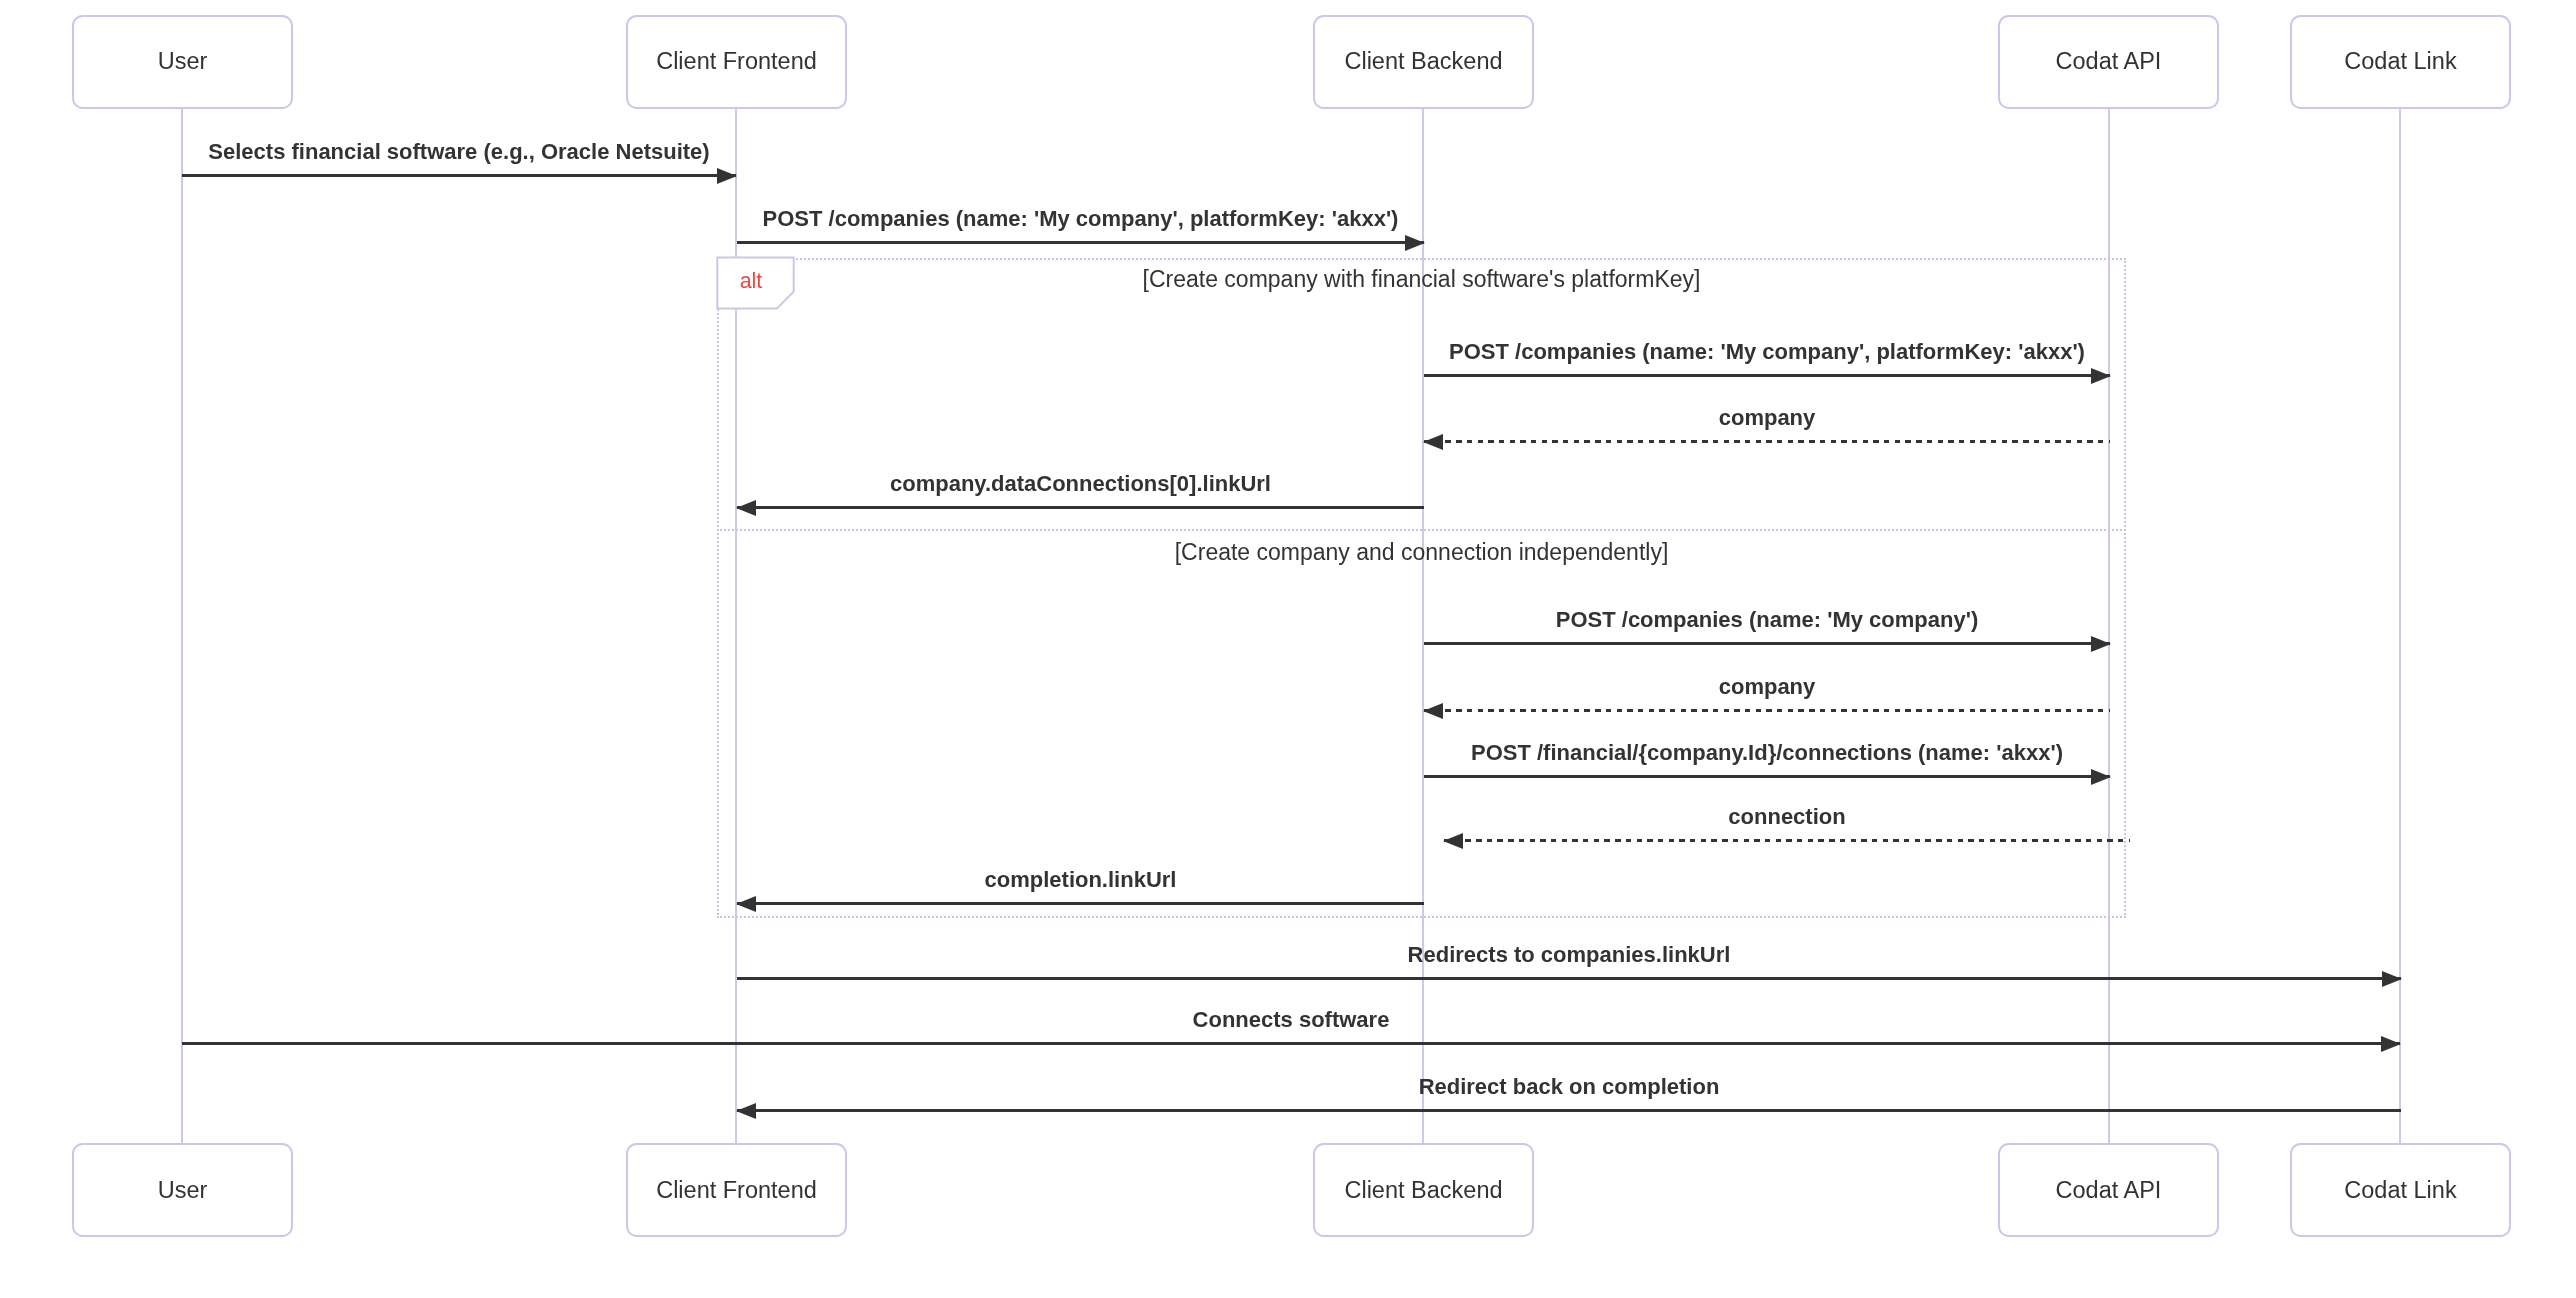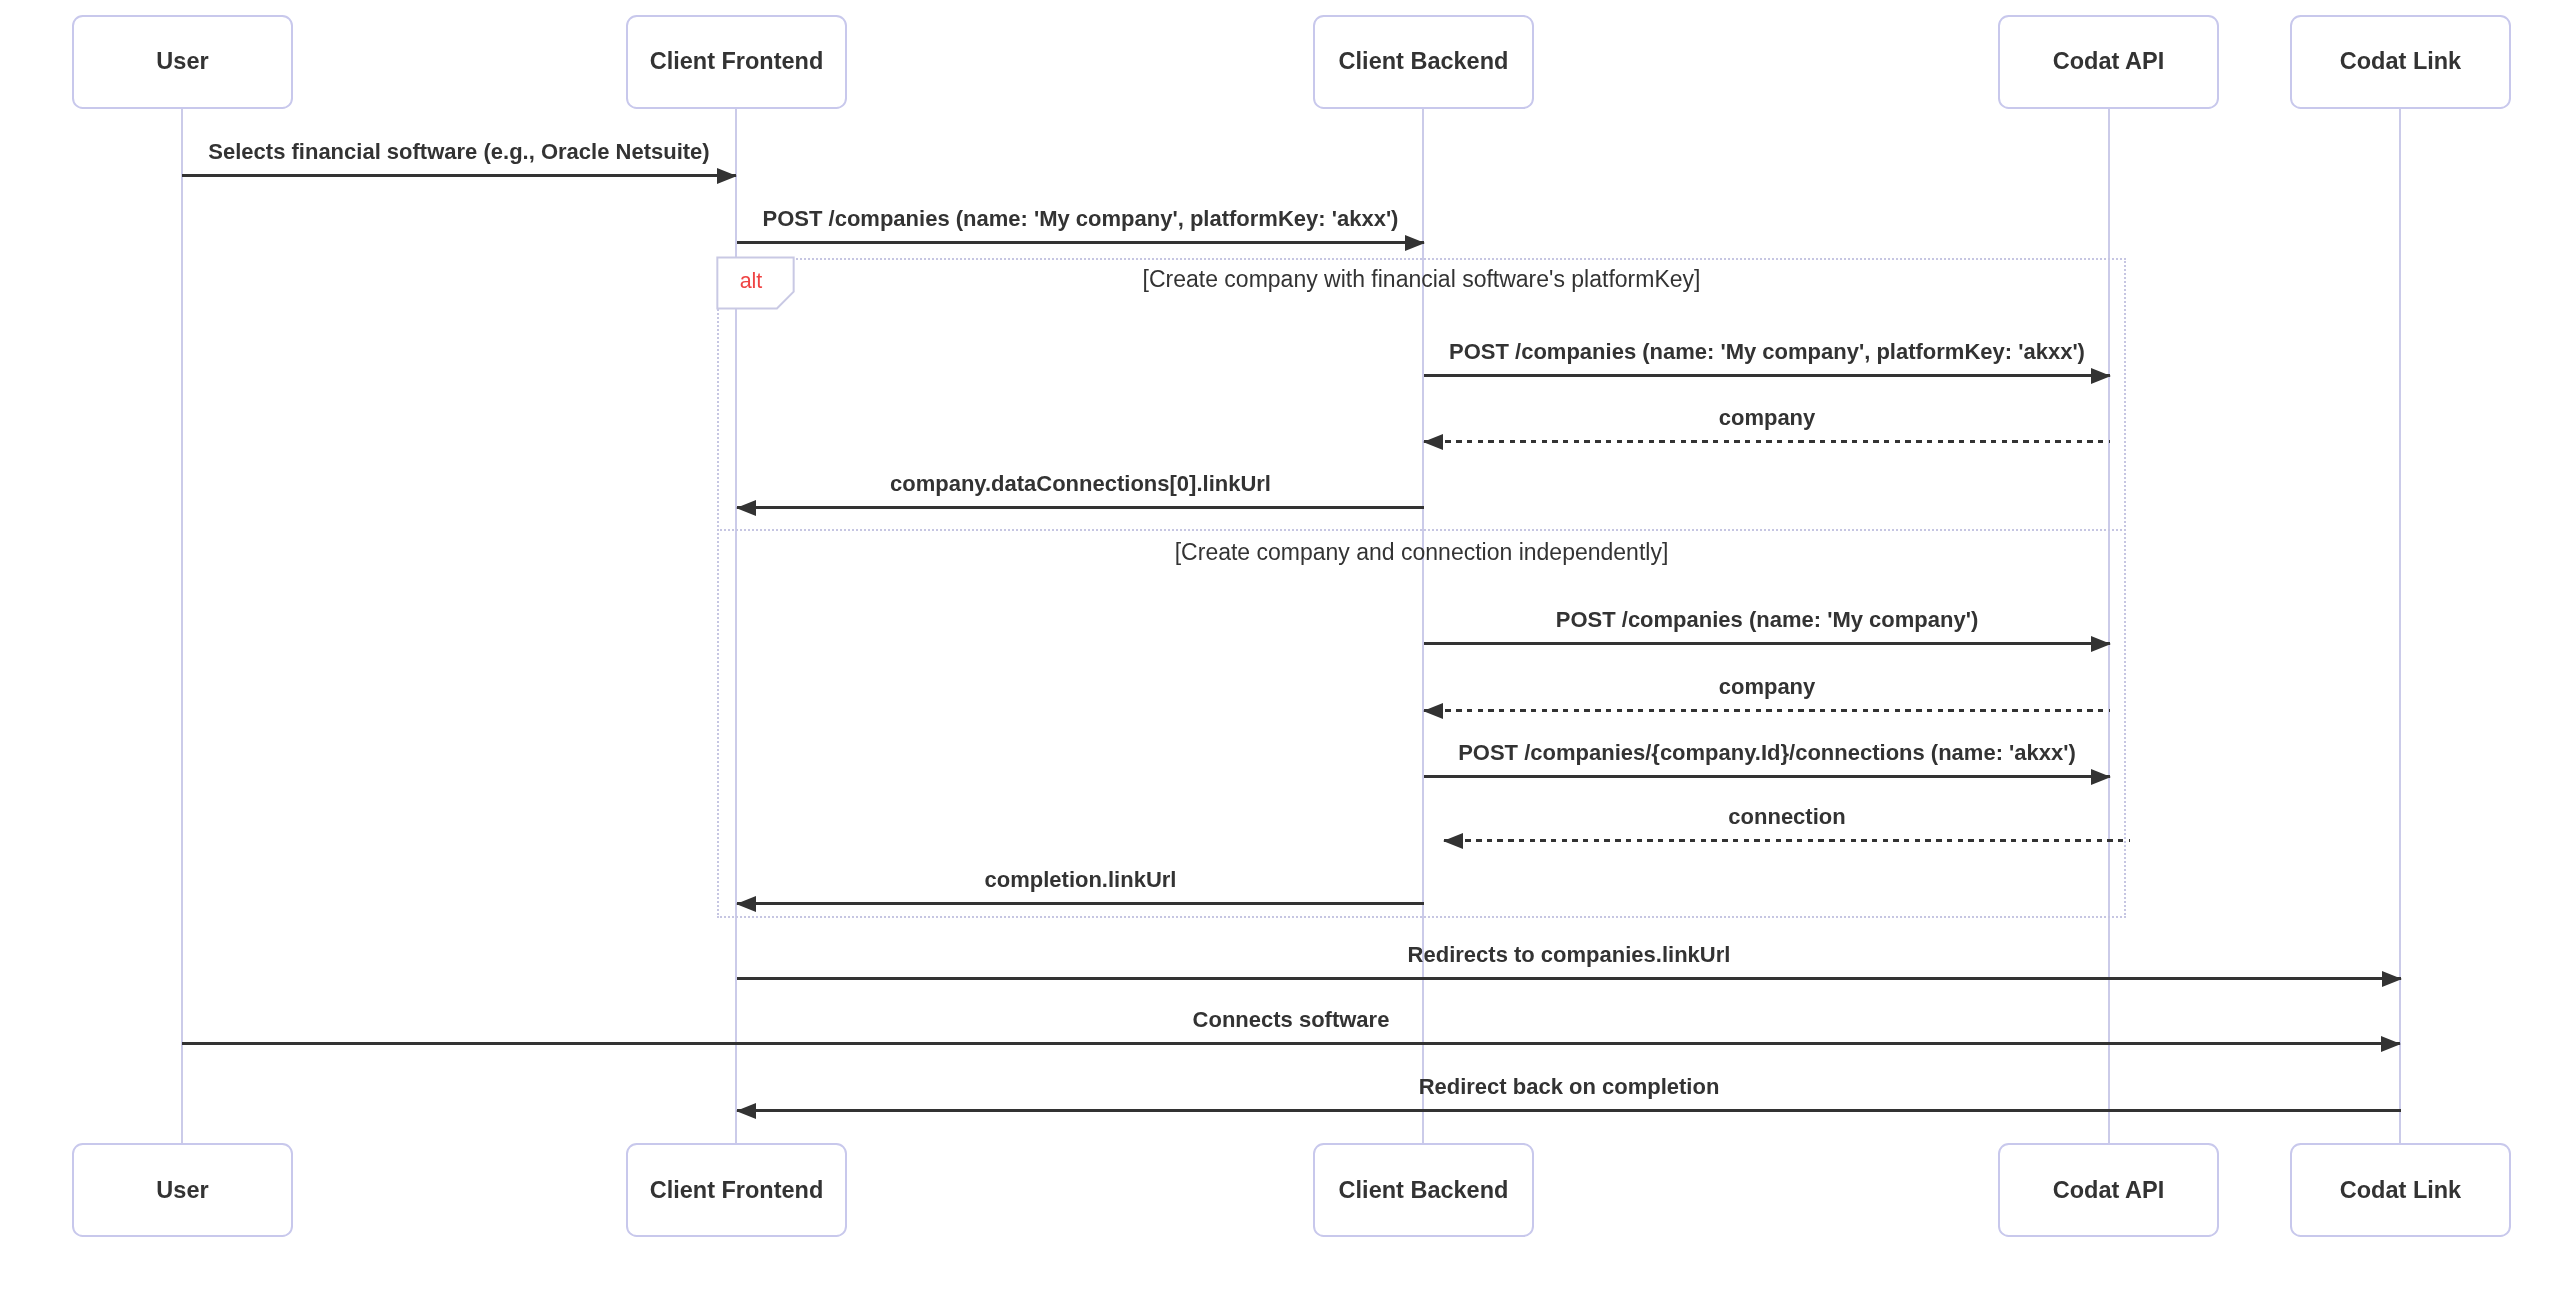--- a/index.html
+++ b/index.html
@@ -25,21 +25,20 @@
   .actor {
     position: absolute;
     width: 221px;
     height: 94px;
     background: #ffffff;
     border: 2px solid #c8c8ec;
     border-radius: 10.7px;
     display: flex;
     align-items: center;
     justify-content: center;
-    font-weight: bold;
   }
   .actor span {
     font-size: 23.5px;
     color: #333333;
     white-space: nowrap;
   }
   
   .msg { position: absolute; height: 3.4px; }
   .msg .line { position: absolute; left: 0; right: 0; top: 0; height: 3.4px; background: #333333; }
   .msg.dashed .line { background: repeating-linear-gradient(90deg, #333333 0 5.4px, transparent 5.4px 10.7px); }
@@ -126,21 +125,21 @@
     <span class="ah r"></span>
   </div>
 
   <div class="msg dashed" style="left:1424px;width:686px;top:709px">
     <div class="lbl">company</div>
     <div class="line"></div>
     <span class="ah l"></span>
   </div>
 
   <div class="msg solid" style="left:1424px;width:686px;top:775px">
-    <div class="lbl">POST /companies/{company.Id}/connections (name: 'akxx')</div>
+    <div class="lbl">POST /financial/{company.Id}/connections (name: 'akxx')</div>
     <div class="line"></div>
     <span class="ah r"></span>
   </div>
 
   <div class="msg dashed" style="left:1444px;width:686px;top:839px">
     <div class="lbl">connection</div>
     <div class="line"></div>
     <span class="ah l"></span>
   </div>
 

